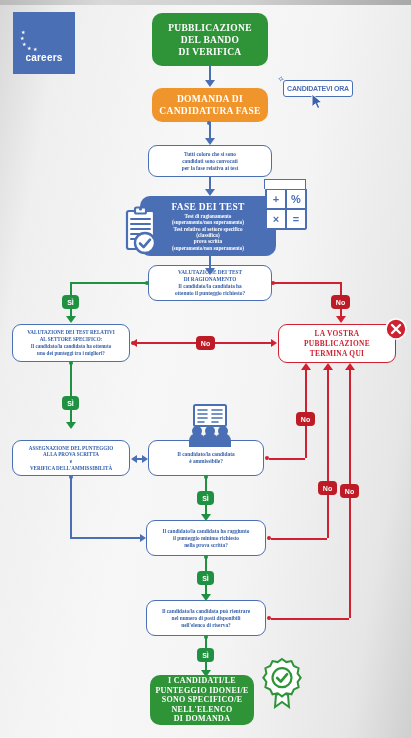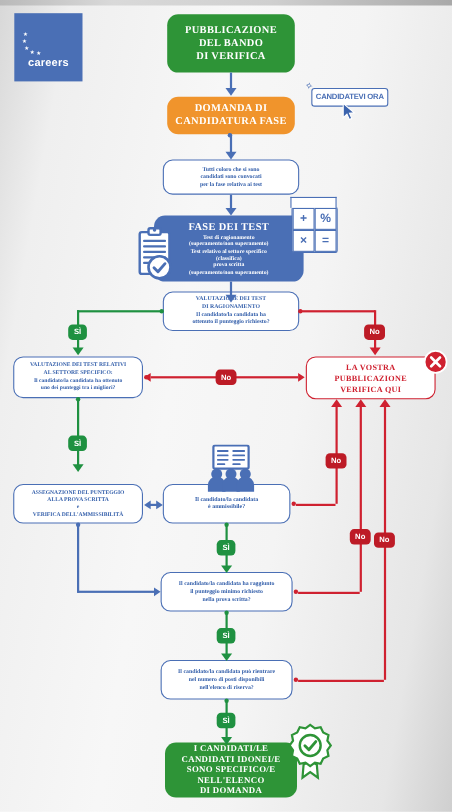--- a/index.html
+++ b/index.html
@@ -206,21 +206,21 @@
       <span class="lbl">AL SETTORE SPECIFICO:</span>
       <span class="lbl">Il candidato/la candidata ha ottenuto</span>
       <span class="lbl">uno dei punteggi tra i migliori?</span>
     </div>
   </div>
 
   <div class="node outline-red" style="left:278px;top:324px;width:118px;height:39px;">
     <div class="t title" style="font-size:7.4px;line-height:10px;">
       <span class="lbl">LA VOSTRA</span>
       <span class="lbl">PUBBLICAZIONE</span>
-      <span class="lbl">VERIFICA QUI</span>
+      <span class="lbl">TERMINA QUI</span>
     </div>
   </div>
   <svg class="xmark" viewBox="0 0 22 22" style="left:385px;top:318px;">
     <circle cx="11" cy="11" r="10" fill="#cf2130" stroke="#ffffff" stroke-width="1.6"></circle>
     <path d="M7 7 L15 15 M15 7 L7 15" stroke="#ffffff" stroke-width="2.4" stroke-linecap="round"></path>
   </svg>
 
   <div class="dot dot-red" style="left:131px;top:341px;"></div>
   <div class="arw arw-l-red" style="left:131px;top:339px;"></div>
   <div class="ln h-red" style="left:137px;top:342px;width:134px;"></div>
@@ -326,23 +326,23 @@
   <div class="badge badge-yes" style="left:197px;top:648px;">SÌ</div>
   <div class="arw arw-d-green" style="left:201px;top:670px;"></div>
 
   <svg class="seal" viewBox="0 0 48 52">
     <path d="M24 35 l-6 3 l-1 12 l7 -5 l7 5 l-1 -12 z" fill="#ffffff" stroke="#2e9437" stroke-width="2"></path>
     <path d="M24 2 l4.3 3.1 l5.2 -1 l2.3 4.8 l4.8 2.3 l-1 5.2 l3.1 4.3 l-3.1 4.3 l1 5.2 l-4.8 2.3 l-2.3 4.8 l-5.2 -1 l-4.3 3.1 l-4.3 -3.1 l-5.2 1 l-2.3 -4.8 l-4.8 -2.3 l1 -5.2 l-3.1 -4.3 l3.1 -4.3 l-1 -5.2 l4.8 -2.3 l2.3 -4.8 l5.2 1 z" fill="#ffffff" stroke="#2e9437" stroke-width="2"></path>
     <circle cx="24" cy="20.7" r="9.5" fill="#ffffff" stroke="#2e9437" stroke-width="2.2"></circle>
     <path d="M19.2 21 l3.6 3.6 l6.3 -7.4" fill="none" stroke="#2e9437" stroke-width="2.6" stroke-linecap="round" stroke-linejoin="round"></path>
   </svg>
 
-  <div class="node solid-green" style="left:150px;top:675px;width:120px;height:50px;">
+  <div class="node solid-green" style="left:150px;top:675px;width:104px;height:50px;">
     <div class="t title" style="font-size:8px;line-height:9.6px;">
       <span class="lbl">I CANDIDATI/LE</span>
-      <span class="lbl">CANDIDATI IDONEI/E</span>
+      <span class="lbl">PUNTEGGIO IDONEI/E</span>
       <span class="lbl">SONO SPECIFICO/E</span>
       <span class="lbl">NELL'ELENCO</span>
       <span class="lbl">DI DOMANDA</span>
     </div>
   </div>
 
 </div>
 
 </body></html>

